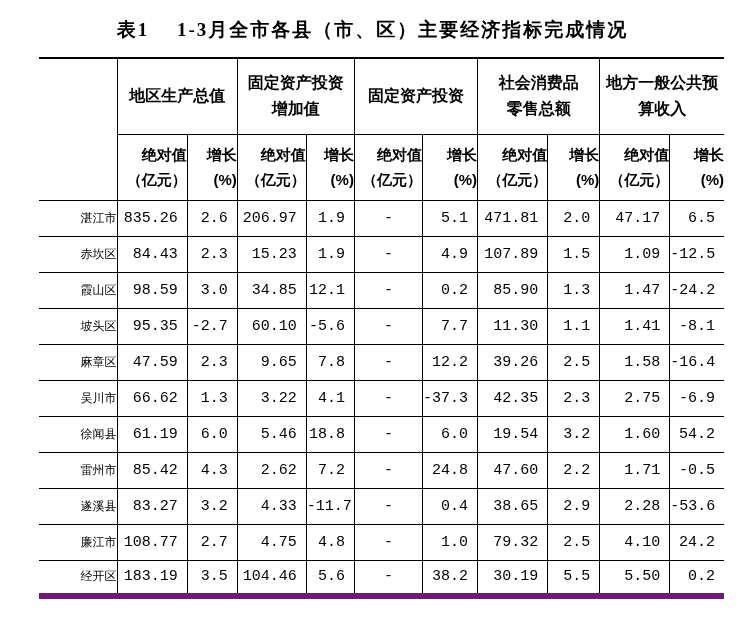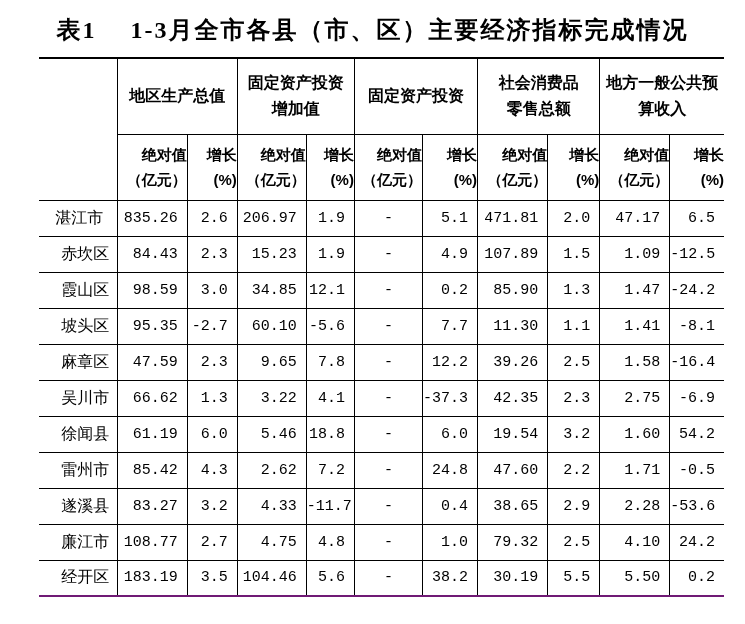--- a/index.html
+++ b/index.html
@@ -7,21 +7,21 @@
     width: 745px; height: 624px;
     background: #ffffff;
     color: #000000;
     font-family: "Liberation Sans", sans-serif;
     overflow: hidden;
   }
   .page { width: 745px; height: 624px; background: #fff; }
   .title {
     padding-top: 17px;
     text-align: center;
-    font-size: 24px;
+    font-size: 19px;
     font-weight: bold;
     letter-spacing: 2px;
     line-height: 26px;
     font-family: "Liberation Serif", serif;
     white-space: nowrap;
   }
   table.stats {
     margin-left: 39px;
     margin-top: 14px;
     border-collapse: collapse;
@@ -31,43 +31,43 @@
   table.stats th, table.stats td {
     border: 1px solid #000;
     vertical-align: middle;
     overflow: hidden;
   }
   
   table.stats tr > *:first-child { border-left: none; }
   table.stats tr > *:last-child  { border-right: none; }
   
   #hdr-row-1 > * { border-top: 2px solid #000; }
-  tbody tr:last-child > * { border-bottom: 2px solid #701a75; }
+  tbody tr:last-child > * { border-bottom: 6px solid #701a75; }
 
   #hdr-row-1 { height: 76px; }
   #hdr-row-2 { height: 66px; }
   tbody tr   { height: 36px; }
 
   th.group-th {
     font-size: 16px;
     font-weight: bold;
     line-height: 26px;
     text-align: center;
     white-space: pre-line;
   }
   th.sub-th {
     font-size: 15px;
     font-weight: bold;
     line-height: 25px;
     text-align: right;
     white-space: pre-line;
   }
   td.region {
-    font-size: 16px;
-    text-align: center;
+    font-size: 12px;
+    text-align: right;
     padding-left: 3px;
     white-space: nowrap;
   }
   td.region.indent { padding-left: 15px; }
   td.num {
     font-family: "Liberation Mono", "DejaVu Sans Mono", monospace;
     font-size: 15px;
     text-align: right;
     padding-right: 9px;
     white-space: nowrap;

